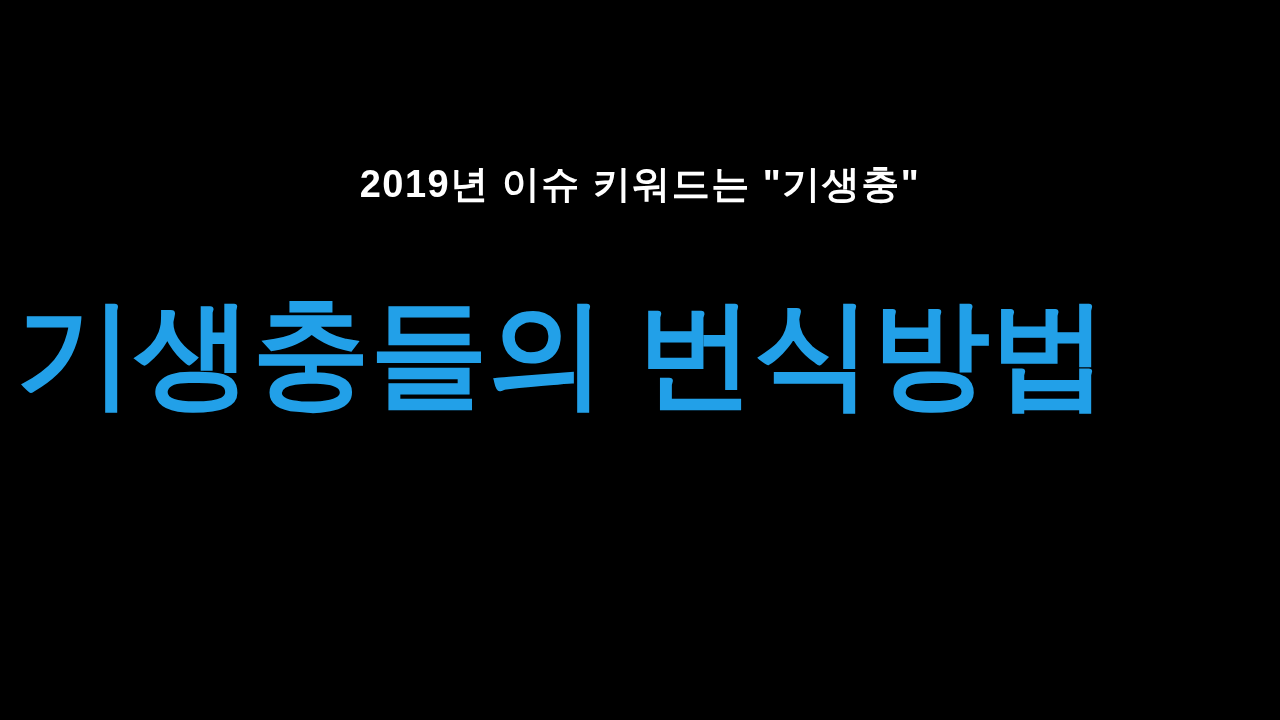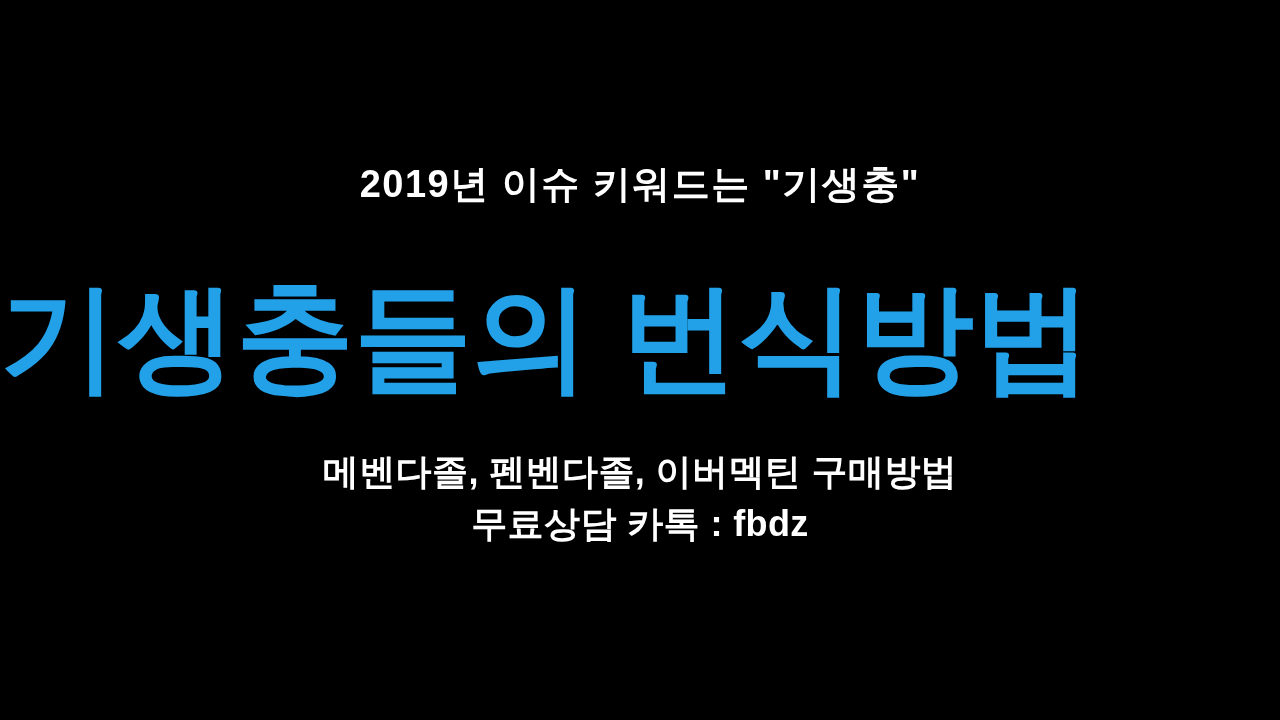--- a/index.html
+++ b/index.html
@@ -52,21 +52,21 @@
     font-size: 38px;
     line-height: 46px;
     font-weight: 700;
     letter-spacing: 1.5px;
     color: #ffffff;
     white-space: nowrap;
   }
 
   
   .headline {
-    margin: 0;
+    margin: 16px;
     padding: 0;
     position: absolute;
     left: 0;
     width: 1040px;
     top: 272px;
     font-size: 118px;
     line-height: 130px;
     font-weight: 700;
     letter-spacing: 0px;
     color: #22a0e8;
@@ -103,19 +103,15 @@
 </head>
 <body>
 
 <div class="title-card" style="background: rgb(0, 0, 0);">
   <div class="text-stack">
 
     <p class="kicker" style="color: rgb(255, 255, 255);">2019년 이슈 키워드는 "기생충"</p>
 
     <h1 class="headline" style="color: rgb(34, 160, 232);"><span>기생충들의</span><span class="word-gap"></span><span>번식방법</span></h1>
 
-    <div class="subtitle">
-      <span class="subtitle-line" style="color: rgb(255, 255, 255);">메벤다졸, 펜벤다졸, 이버멕틴 구매방법</span>
-      <span class="subtitle-line" style="color: rgb(255, 255, 255);">무료상담 카톡 : fbdz</span>
-    </div>
 
   </div>
 </div>
 
 </body></html>

